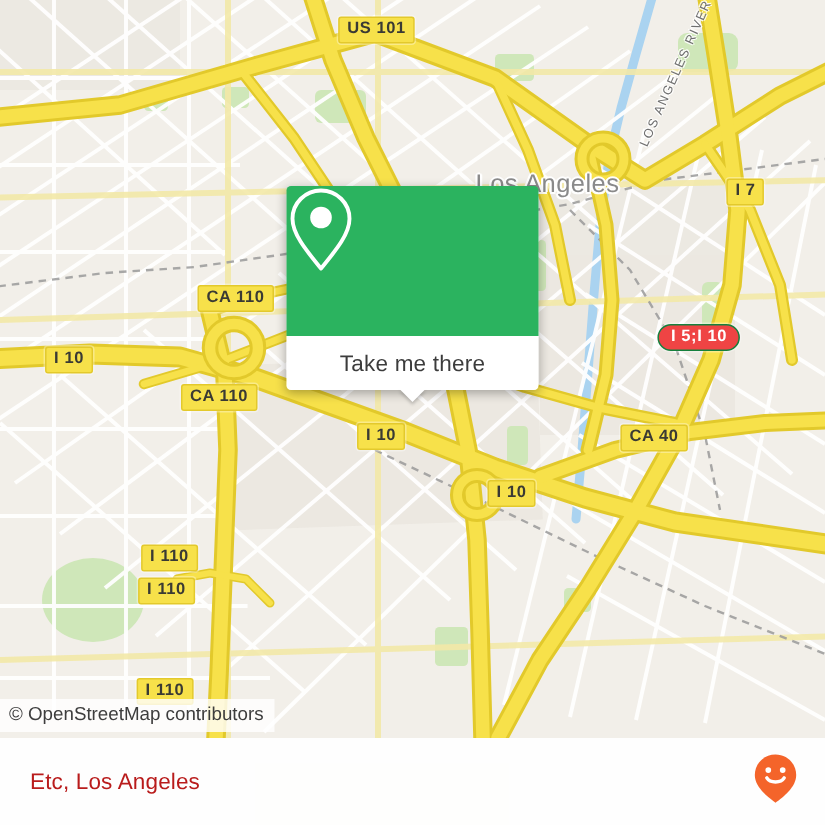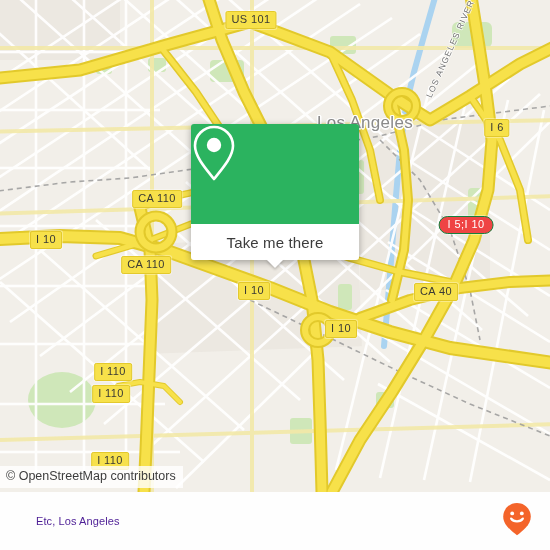--- a/index.html
+++ b/index.html
@@ -16,21 +16,21 @@
   #map{position:absolute;left:0;top:0;width:550px;height:492px;overflow:hidden;background:#f2efe9;}
   #map svg{position:absolute;left:0;top:0;}
 
   
   .shield{
     position:absolute;
     background:#f7e14a;
     border:1px solid #e3c92c;
     color:#3a3a34;
     font-size:11px;
-    font-weight:normal;
+    font-weight:bold;
     letter-spacing:.4px;
     padding:1px 5px 2px 5px;
     border-radius:2px;
     white-space:nowrap;
     line-height:13px;
     transform:translate(-50%,-50%);
     box-shadow:0 0 0 1px rgba(255,255,255,.35);
   }
   .shield.rounded{
     background:#ef4444;
@@ -121,23 +121,23 @@
 
   
   #footer{
     position:absolute;left:0;top:492px;
     width:550px;height:58px;
     background:rgba(255,255,255,.92);
     display:flex;align-items:center;
     z-index:50;
   }
   #footer-title{
-    margin-left:36px;
-    color:#4c1d95;
-    font-size:11px;
+    margin-left:20px;
+    color:#b91c1c;
+    font-size:15px;
     letter-spacing:.1px;
   }
   #brand{
     margin-left:auto;margin-right:18px;
     display:flex;align-items:center;gap:3px;
   }
   #brand-word{
     color:#1a1a1a;
     font-size:30px;
     font-weight:bold;
@@ -308,21 +308,21 @@
           <circle cx="318" cy="330" r="13" stroke-width="6"></circle>
         </g>
       </g>
     </svg>
 
     <div class="place-label" style="left:330px;top:123px;margin-left:35px;">Los Angeles</div>
 
     <div class="river-label" style="left:424px;top:95px;transform:rotate(-66deg);">LOS ANGELES RIVER</div>
 
     <div class="shield" style="left:251px;top:20px;">US 101</div>
-    <div class="shield" style="left:497px;top:128px;">I 6</div>
+    <div class="shield" style="left:497px;top:128px;">I 7</div>
     <div class="shield" style="left:157px;top:199px;">CA 110</div>
     <div class="shield" style="left:46px;top:240px;">I 10</div>
     <div class="shield rounded" style="left:466px;top:225px;">I 5;I 10</div>
     <div class="shield" style="left:146px;top:265px;">CA 110</div>
     <div class="shield" style="left:254px;top:291px;">I 10</div>
     <div class="shield" style="left:436px;top:292px;">CA 40</div>
     <div class="shield" style="left:341px;top:329px;">I 10</div>
     <div class="shield" style="left:113px;top:372px;">I 110</div>
     <div class="shield" style="left:111px;top:394px;">I 110</div>
     <div class="shield" style="left:110px;top:461px;">I 110</div>

